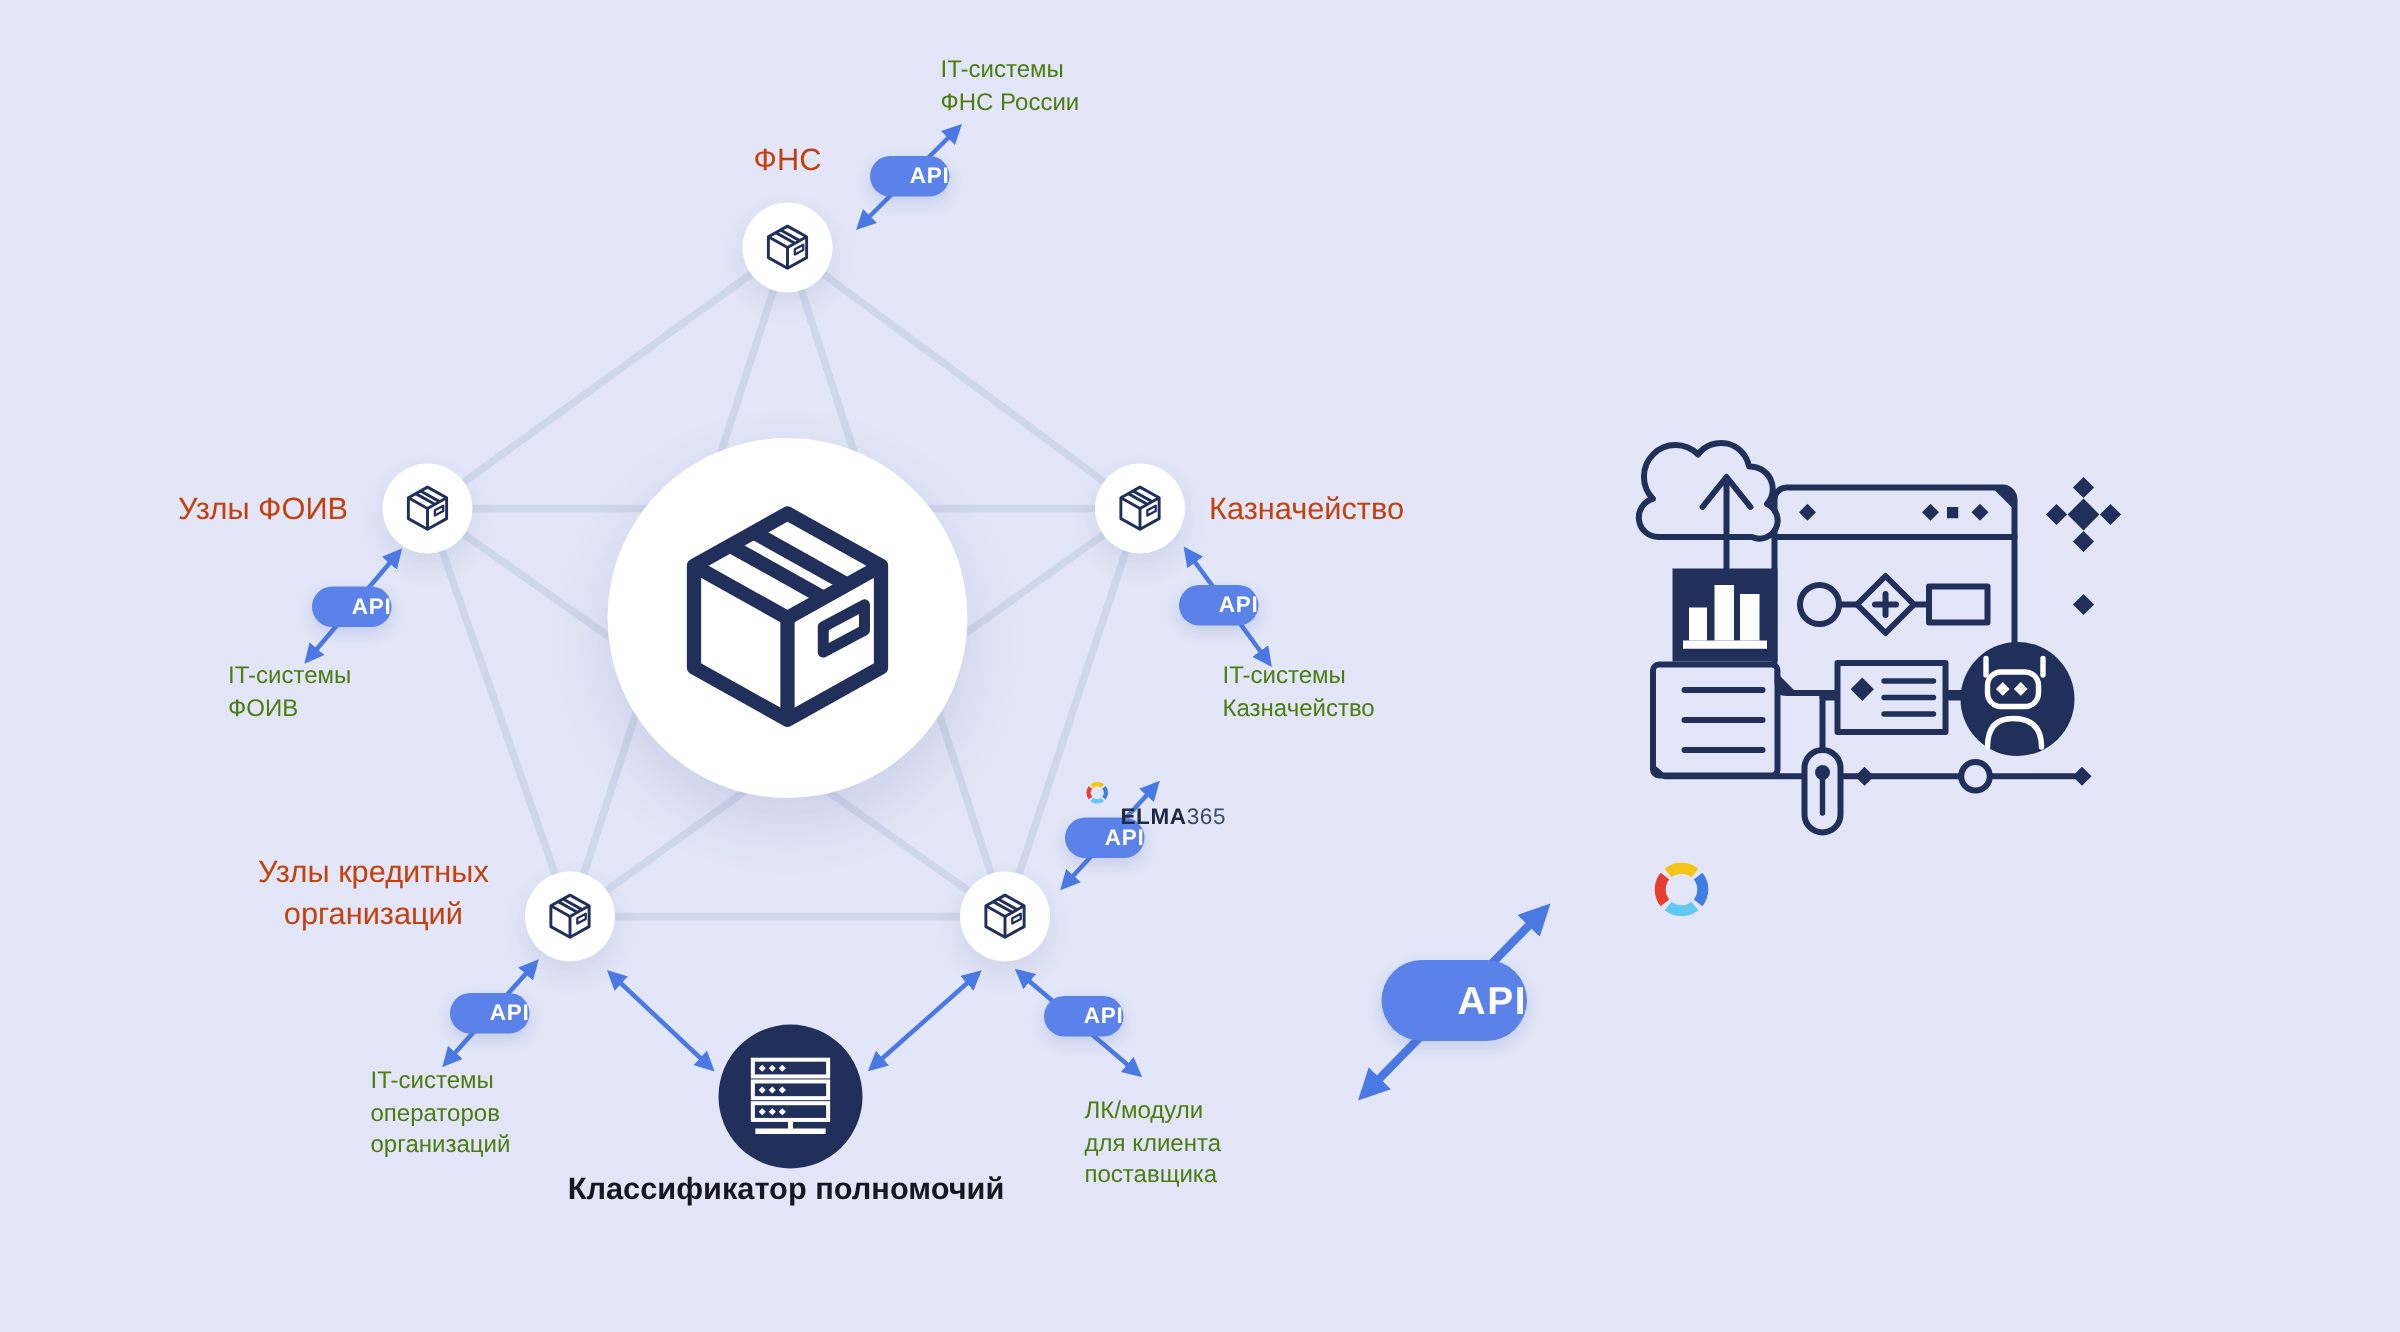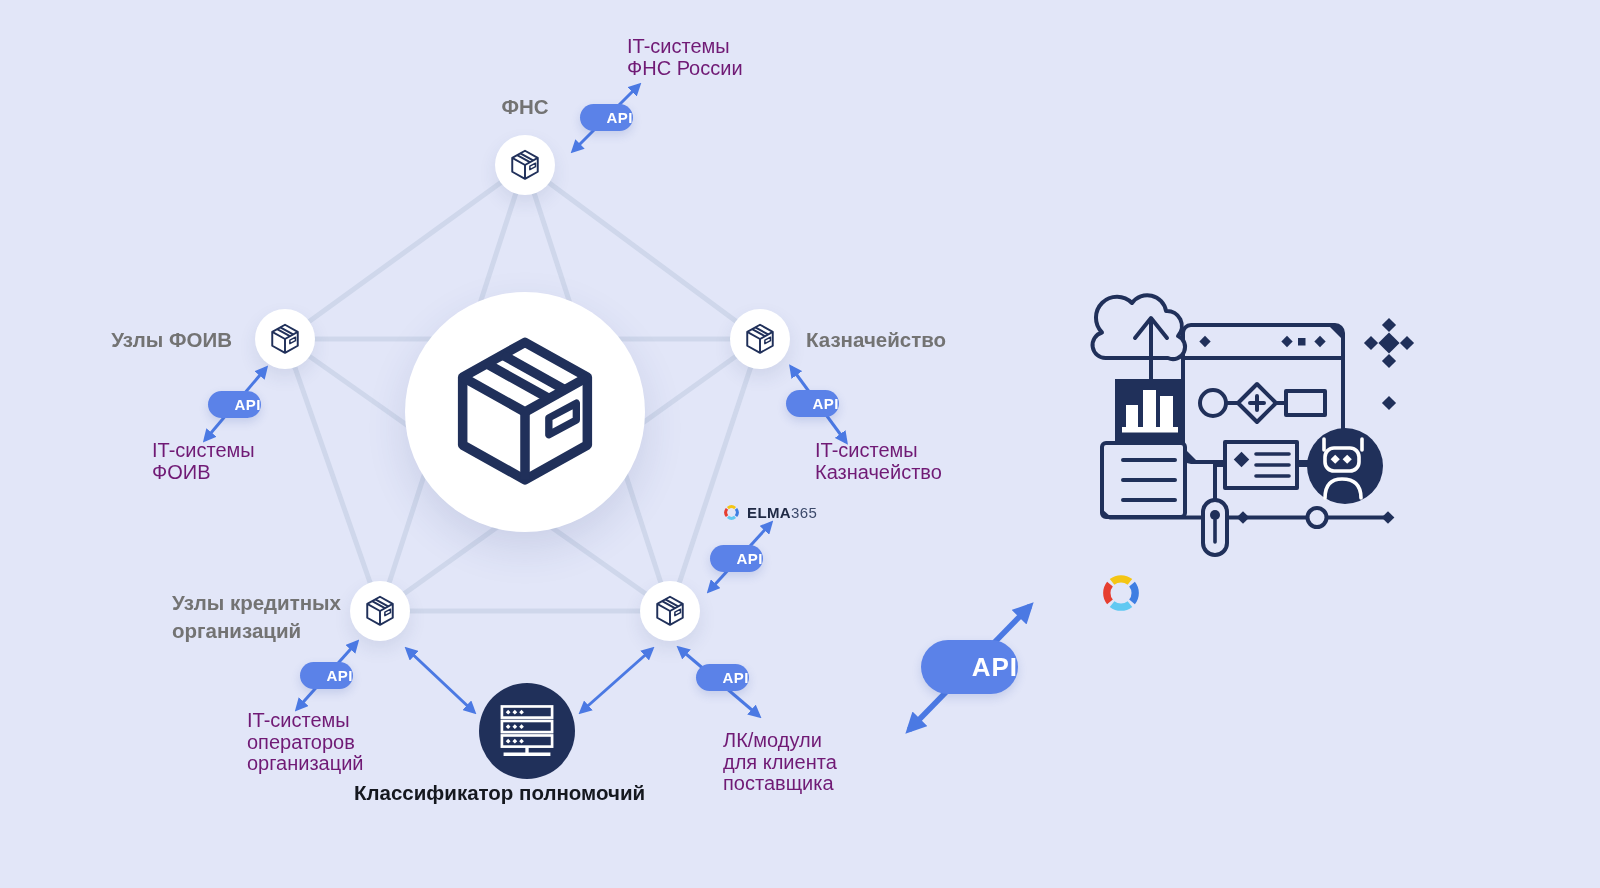--- a/index.html
+++ b/index.html
@@ -23,28 +23,28 @@
   #arrows{position:absolute;left:0;top:0;z-index:40;pointer-events:none;}
 
   
   .api-badge{position:absolute;background:#5b82e8;color:#fff;font-weight:bold;
     display:flex;align-items:center;justify-content:flex-end;z-index:50;
     box-shadow:0 4px 10px rgba(60,90,180,.18);}
   .api-small{width:53px;height:27px;border-radius:14px;font-size:15px;letter-spacing:.5px;}
   .api-big{width:97px;height:54px;border-radius:27px;font-size:26px;letter-spacing:1px;}
 
   
-  .ttl{position:absolute;font-weight:bold;font-size:20.5px;color:#737373;z-index:60;line-height:28px;white-space:nowrap;}
-  .sub{position:absolute;font-size:20px;color:#701a75;z-index:60;line-height:21.5px;white-space:nowrap;}
-  .caption{position:absolute;left:354px;top:779px;width:340px;text-align:left;font-weight:bold;
+  .ttl{position:absolute;font-weight:normal;font-size:20.5px;color:#c2410c;z-index:60;line-height:28px;white-space:nowrap;}
+  .sub{position:absolute;font-size:16px;color:#4d7c0f;z-index:60;line-height:21.5px;white-space:nowrap;}
+  .caption{position:absolute;left:354px;top:779px;width:340px;text-align:center;font-weight:bold;
     font-size:20.5px;color:#15181f;line-height:27.5px;z-index:60;}
 
   
   .elma-small{position:absolute;left:723px;top:504px;display:flex;align-items:center;z-index:60;}
-  .elma-small .txt{margin-left:7px;font-size:15px;letter-spacing:.4px;color:#202a45;white-space:nowrap;}
+  .elma-small .txt{margin-left:7px;font-size:15px;letter-spacing:.4px;color:#202a45;white-space:nowrap;margin-top:32px;}
   .elma-small .b{font-weight:bold;}
   .elma-small .s{font-weight:500;color:#3c4a6b;}
 
   
   .elma-big{position:absolute;left:1100px;top:572px;display:flex;align-items:center;z-index:60;}
   .elma-big .txt{margin-left:14px;font-size:43px;letter-spacing:.5px;color:#232c47;white-space:nowrap;}
   .elma-big .b{font-weight:bold;}
   .elma-big .s{font-weight:400;color:#323e60;margin-left:6px;}
 
   .illu{position:absolute;left:1070px;top:270px;z-index:20;}
@@ -187,21 +187,21 @@
   <div class="api-badge api-small" style="left:696px;top:664px;">
       <span>API</span>
     </div>
   <div class="api-badge api-big" style="left:921px;top:640px;">
       <span>API</span>
     </div>
 
   <div class="ttl" style="left:430px;top:93px;width:190px;text-align:center;">ФНС</div>
   <div class="ttl" style="left:52px;top:326px;width:180px;text-align:right;">Узлы ФОИВ</div>
   <div class="ttl" style="left:806px;top:326px;">Казначейство</div>
-  <div class="ttl" style="left:172px;top:589px;">
+  <div class="ttl" style="left:172px;top:568px;text-align:center;">
     <div>Узлы кредитных</div>
     <div>организаций</div>
   </div>
 
   <div class="sub" style="left:627px;top:36px;">
     <div>IT-системы</div>
     <div>ФНС России</div>
   </div>
   <div class="sub" style="left:152px;top:440px;">
     <div>IT-системы</div>

